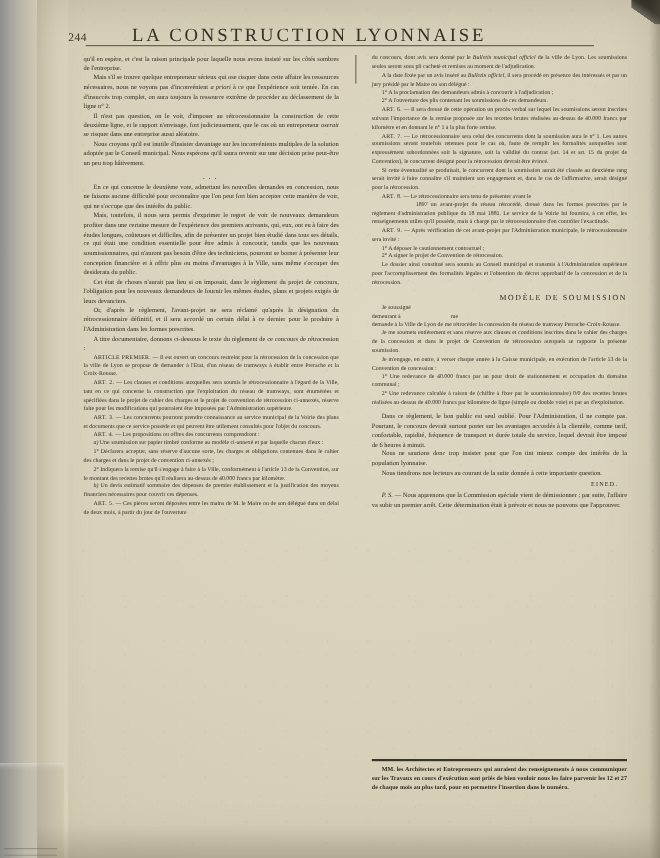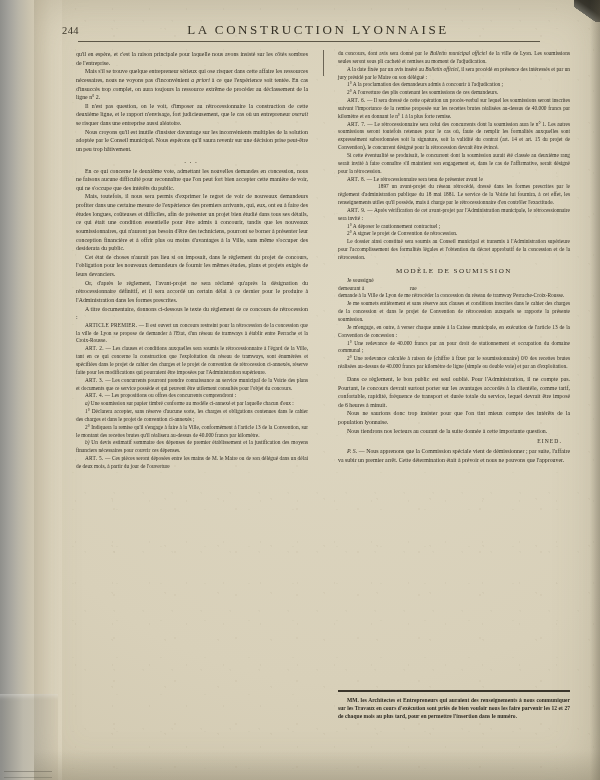--- a/index.html
+++ b/index.html
@@ -63,22 +63,22 @@
   
   .running-head{
     position:absolute;left:0;top:22px;width:492px;
     display:flex;align-items:baseline;
   }
   .folio{
     font-size:10.5px;letter-spacing:.4px;color:#3a352a;
     width:58px;
   }
   .head-title{
-    flex:1;text-align:center;
-    font-size:13px;letter-spacing:2.6px;color:#35302५;
+    flex:1;
+    font-size:17px;letter-spacing:2.6px;color:#35302५;
     color:#343026;
     text-transform:uppercase;
     margin-right:38px;
   }
   .head-rule{
     position:absolute;left:16px;top:41px;width:462px;height:0;
     border-top:1.1px solid #5d5748;
   }
   
   .cols{
@@ -108,21 +108,21 @@
   .small.noind{text-indent:0;}
   em{font-style:italic;}
   .sc{
     font-variant:small-caps;letter-spacing:.25px;
   }
   .dots{
     text-align:center;font-size:7px;letter-spacing:3px;
     margin:3px 0 2px;color:#3c372c;
   }
   .center-head{
-    text-align:center;text-indent:0;
+    text-align:right;text-indent:0;
     font-size:7.1px;letter-spacing:1.5px;
     margin:5px 0 2px;
   }
   .signature{
     text-align:right;text-indent:0;
     font-size:5.6px;letter-spacing:1.1px;
     font-variant:small-caps;
     margin:3px 0 3px;padding-right:8px;
   }
   .blankrun{display:inline-block;}

